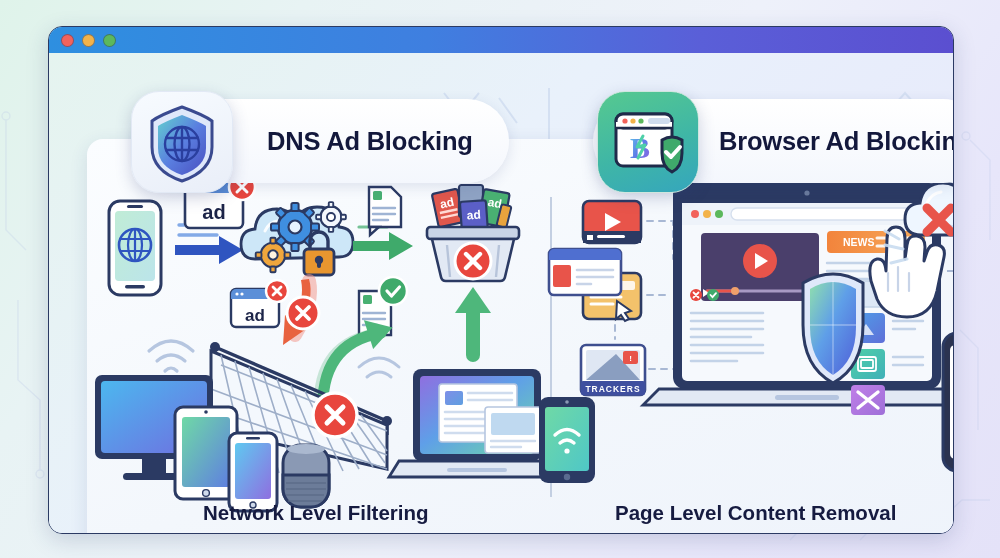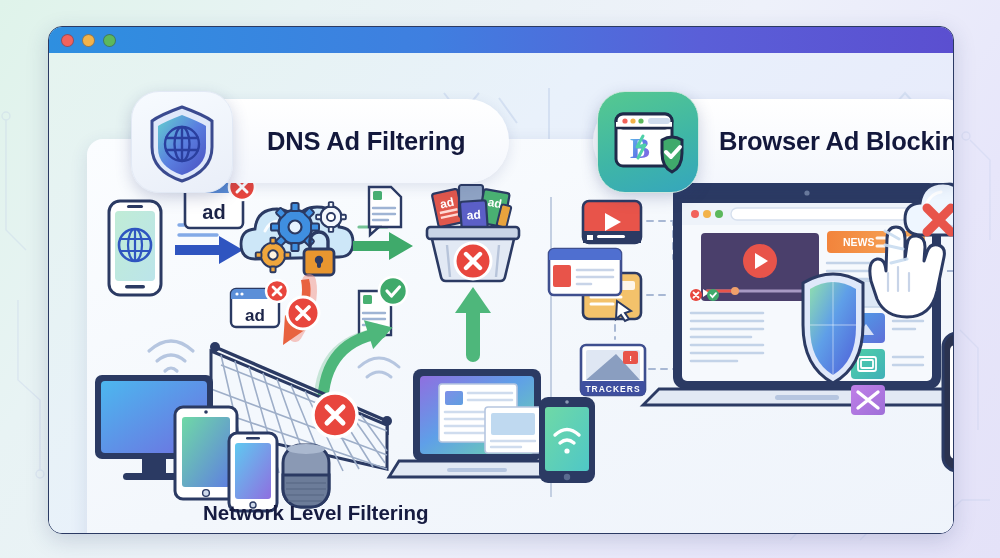--- a/index.html
+++ b/index.html
@@ -591,24 +591,25 @@
         </linearGradient>
         <linearGradient id="braveGrad" x1="0" y1="0" x2="1" y2="1">
           <stop offset="0" stop-color="#6fd9e8"></stop>
             <stop offset=".5" stop-color="#5f8fe8"></stop>
             <stop offset="1" stop-color="#8f5fe0"></stop>
         </linearGradient>
       </defs>
     </svg>
 
     <div class="caption left">Network Level Filtering</div>
+    <div class="caption right">Page Level Content Removal</div>
   </div>
 
   <div class="pill left">
-    <span class="pill-title">DNS Ad Filtering</span>
+    <span class="pill-title">DNS Ad Blocking</span>
   </div>
   <div class="pill right">
     <span class="pill-title">Browser Ad Blocking</span>
   </div>
 
   <div class="badge left">
     <svg width="72" height="78" viewBox="0 0 72 78">
       <path d="M36 4 q22 8 30 14 v26 q0 24 -30 34 q-30 -10 -30 -34 V18 q8 -6 30 -14 Z" fill="#dfe8fa" stroke="#3a4a8f" stroke-width="3"></path>
       <path d="M36 12 q18 7 24 11 v22 q0 19 -24 27 q-24 -8 -24 -27 V23 q6 -4 24 -11 Z" fill="url(#sgGrad)"></path>
       <g stroke="#2a3f9f" stroke-width="2.4" fill="none">

